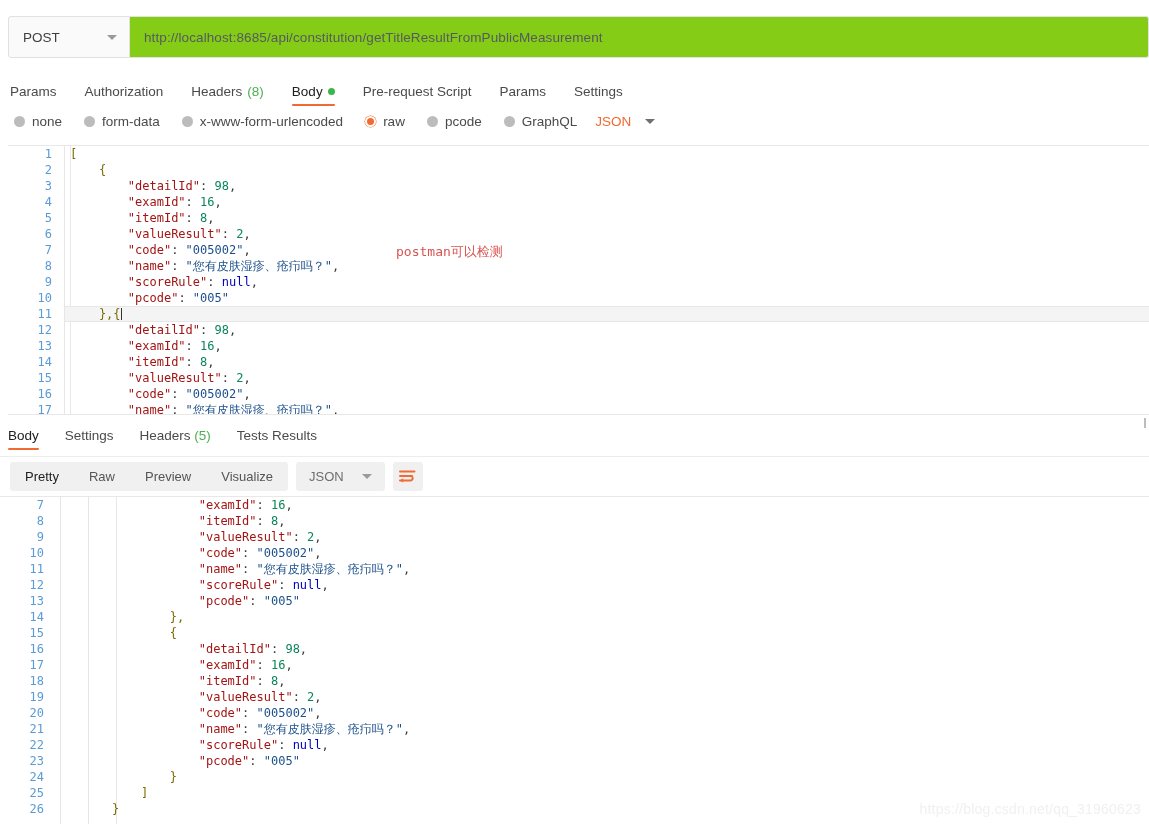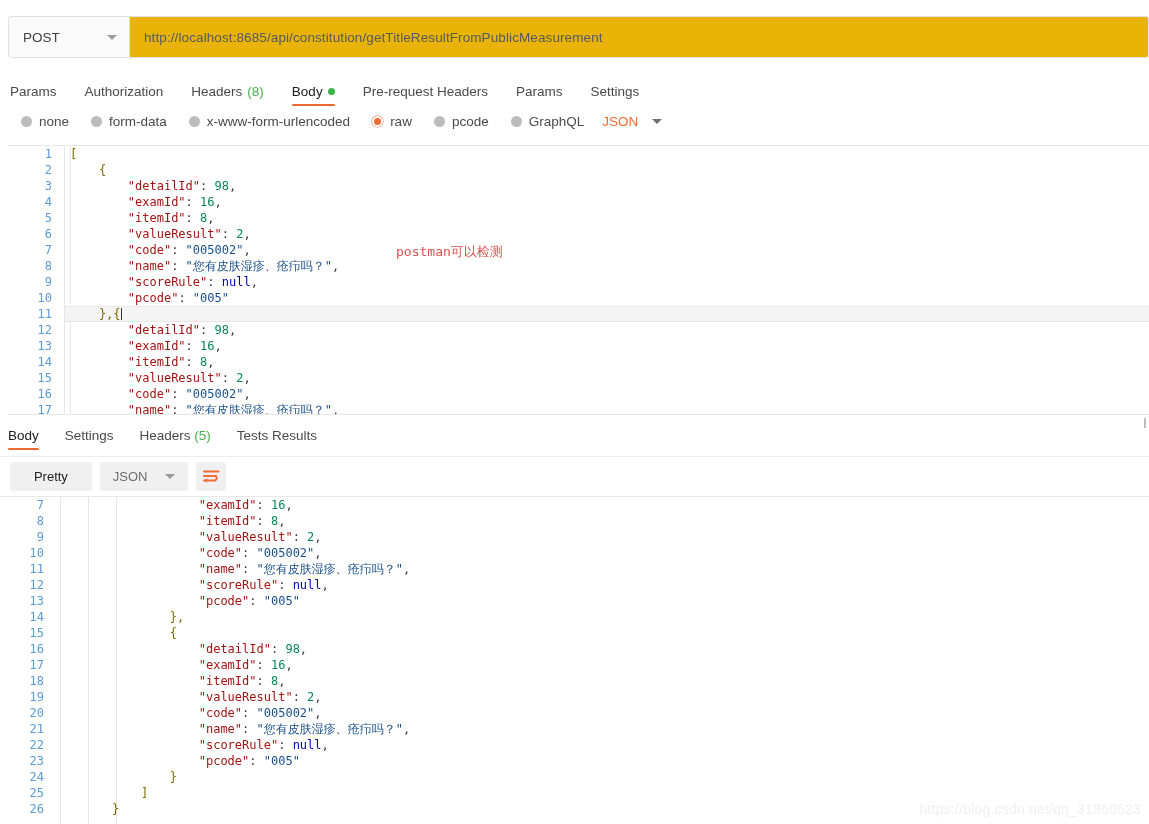--- a/index.html
+++ b/index.html
@@ -17,21 +17,21 @@
     width:122px;border:1px solid #e1e1e1;background:#fafafa;
     border-radius:3px 0 0 3px;display:flex;align-items:center;
     justify-content:space-between;padding:0 12px 0 14px;
     font-size:13.5px;color:#3f3f3f;box-sizing:border-box;
   }
   .caret{
     width:0;height:0;border-left:5px solid transparent;
     border-right:5px solid transparent;border-top:5px solid #9a9a9a;
   }
   .url-input{
-    flex:1;border:1px solid #e1e1e1;border-left:none;background:#eab308;
+    flex:1;border:1px solid #e1e1e1;border-left:none;background:#84cc16;
     border-radius:0 3px 3px 0;display:flex;align-items:center;
     padding:0 14px;font-size:13.5px;color:#555b61;box-sizing:border-box;
     letter-spacing:.1px;
   }
   
   .req-tabs{
     position:absolute;left:10px;top:72px;display:flex;align-items:flex-end;
     font-size:13.5px;color:#4a4a4a;height:26px;margin-top:8px;
   }
   .req-tab{
@@ -40,21 +40,21 @@
   }
   .req-tab.active{color:#212121;}
   .req-tab.active:after{
     content:"";position:absolute;left:0;right:0;bottom:0;height:2.5px;
     background:#ef6b33;border-radius:2px;
   }
   .tab-count{color:#4caf50;}
   .green-dot{width:7px;height:7px;border-radius:50%;background:#3cb54a;display:inline-block;}
   
   .body-types{
-    position:absolute;left:21px;top:110px;display:flex;align-items:center;
+    position:absolute;left:14px;top:110px;display:flex;align-items:center;
     font-size:13.5px;color:#4a4a4a;height:22px;text-align:center;
   }
   .radio-item{display:flex;align-items:center;margin-right:22px;white-space:nowrap;}
   .radio{
     width:11px;height:11px;border-radius:50%;background:#bcbcbc;
     margin-right:7px;flex:none;box-sizing:border-box;
   }
   .radio.on{background:#ef6b33;border:2.5px solid #ffffff;box-shadow:0 0 0 .5px #ef6b33;}
   .json-sel{display:flex;align-items:center;color:#ef6b33;font-size:13.5px;gap:14px;margin-left:-4px;}
   .json-sel .caret{border-top-color:#6f6f6f;}
@@ -110,21 +110,21 @@
   .res-tab.active{color:#212121;}
   .res-tab.active:after{
     content:"";position:absolute;left:0;right:0;bottom:0;height:2.5px;
     background:#ef6b33;border-radius:2px;
   }
   .res-divider{position:absolute;left:0;top:456px;width:1149px;height:1px;background:#ececec;}
   
   .viewer-bar{position:absolute;left:10px;top:462px;display:flex;align-items:center;gap:8px;}
   .seg{
     display:flex;align-items:center;background:#f0f0f0;border-radius:3px;height:29px;
-    font-size:13px;color:#555;flex-direction:column;
+    font-size:13px;color:#555;
   }
   .seg span{padding:0 15px;line-height:29px;}
   .seg span.active{color:#212121;}
   .fmt-sel{
     display:flex;align-items:center;gap:18px;background:#f0f0f0;border-radius:3px;
     height:29px;padding:0 13px;font-size:13px;color:#6d6d6d;
   }
   .wrap-btn{
     width:30px;height:29px;border-radius:3px;background:#f0f0f0;
     display:flex;align-items:center;justify-content:center;
@@ -157,21 +157,21 @@
     </div>
     <div class="req-tab">
       <span>Headers</span>
       <span class="tab-count">(8)</span>
     </div>
     <div class="req-tab active">
       <span>Body</span>
       <span class="green-dot"></span>
     </div>
     <div class="req-tab">
-      <span>Pre-request Headers</span>
+      <span>Pre-request Script</span>
     </div>
     <div class="req-tab">
       <span>Params</span>
     </div>
     <div class="req-tab">
       <span>Settings</span>
     </div>
   </div>
 
 <div class="body-types" id="body-types">

